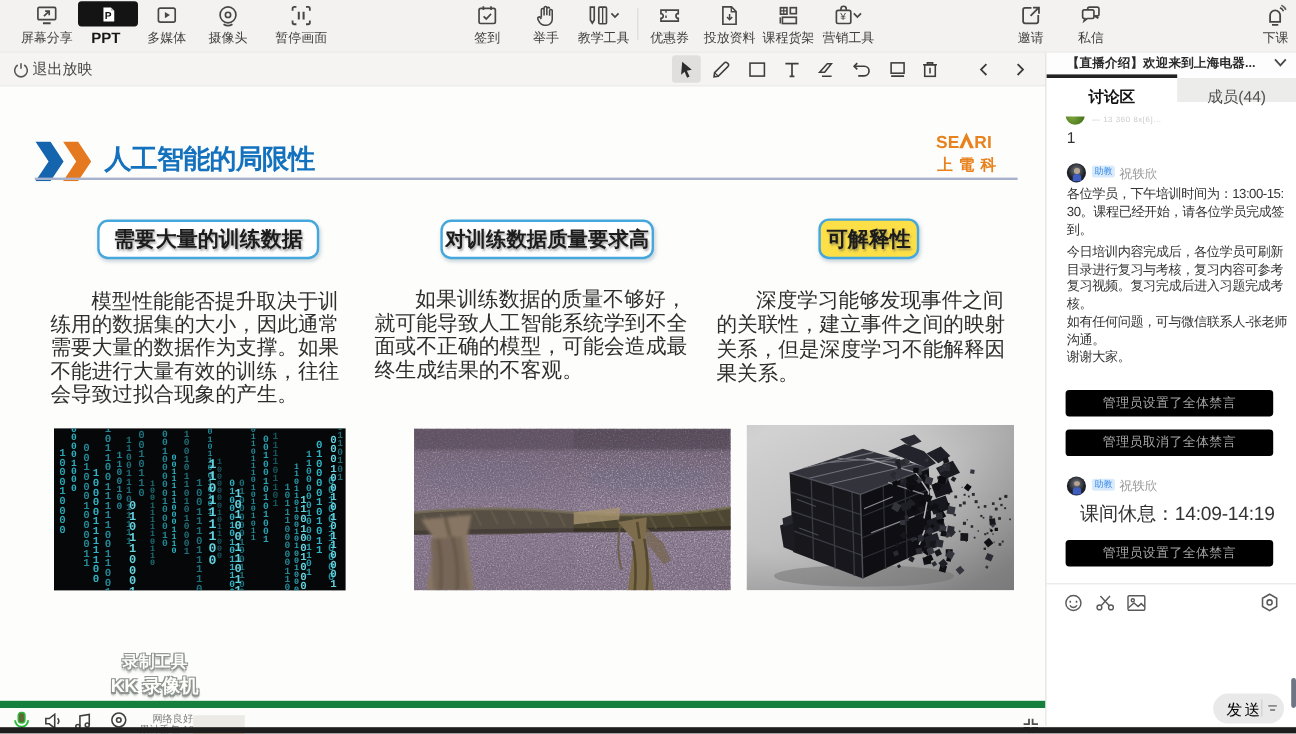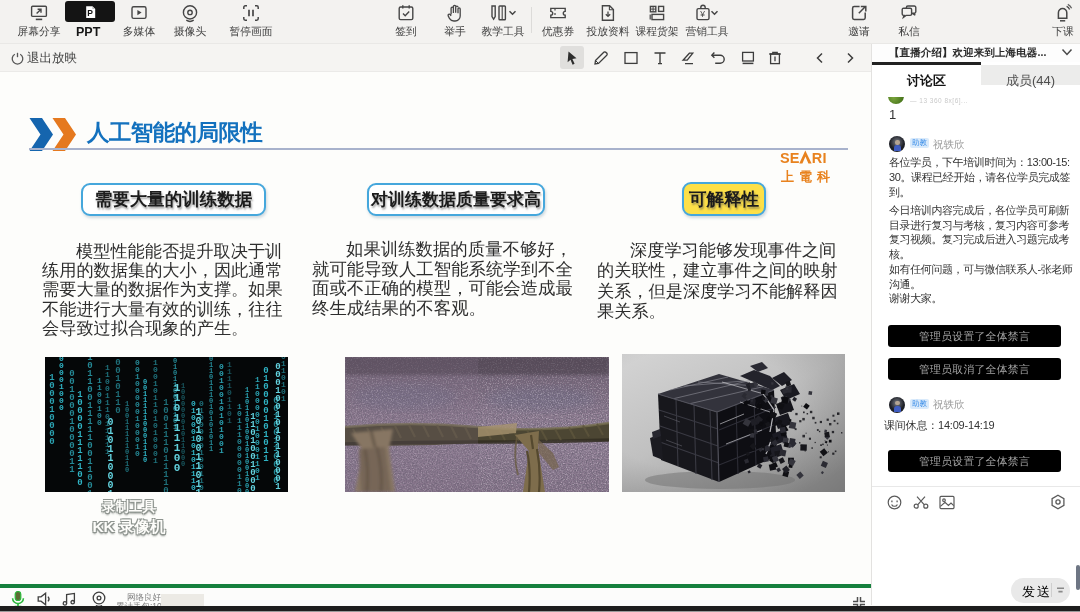--- a/index.html
+++ b/index.html
@@ -22,37 +22,37 @@
   #slide { left:0; top:72px; width:871px; height:512px; background:#fdfdfb; }
 
 
   #img1 i { position:absolute; font-style:normal; writing-mode:vertical-rl; text-orientation:upright; color:#2fb3c4; font-family:"Liberation Mono",monospace; font-weight:bold; letter-spacing:-2px; line-height:1; }
   
   #rpanel { left:872px; top:44px; width:208px; height:561px; background:#fff; }
   #vline { left:871px; top:44px; width:1px; height:561px; background:#e3e2e0; }
 
   .sysbtn { width:173px; height:22px; background:#000000; border-radius:3px; text-align:center; line-height:22px; font-size:10.8px; color:#a4a4a4; letter-spacing:0.3px; }
   
-  #bottombar { left:0; top:584px; width:871px; height:21px; background:#fcfcfb; border-top:4px solid #15803d; }
+  #bottombar { left:0; top:584px; width:871px; height:21px; background:#fcfcfb; border-top:6px solid #15803d; }
   #blackbar { left:0; top:606px; width:1080px; height:5px; background:#1d1d1d; }
   #graybar { left:0; top:611px; width:1080px; height:1px; background:#9a9a9a; }
 </style>
 </head>
 <body>
 <div id="app">
   <div class="abs" id="slide">
 
     <svg class="abs" style="left:29px;top:46px;" width="48" height="33" viewBox="0 0 48 33">
       <path d="M0.5 0 L13 0 L24 16.5 L13 33 L0.5 33 L11.5 16.5 Z" fill="#1565ae"></path>
       <path d="M23.5 0 L36 0 L47 16.5 L36 33 L23.5 33 L34.5 16.5 Z" fill="#e5791f"></path>
     </svg>
     <div class="abs" style="left:87px;top:45px;font-size:22.5px;font-weight:bold;color:#1371be;letter-spacing:-0.6px;">人工智能的局限性</div>
     <div class="abs" style="left:29px;top:76px;width:819px;height:2px;background:#a8b2cc;"></div>
 
-    <div class="abs" style="left:778px;top:38px;width:60px;text-align:center;color:#e8821e;margin-top:40px;">
+    <div class="abs" style="left:778px;top:38px;width:60px;text-align:center;color:#e8821e;">
       <svg width="56" height="16" viewBox="0 0 56 16">
         <text x="0" y="13" font-family="Liberation Sans" font-size="14.5" font-weight="bold" fill="#e8821e" letter-spacing="0.2">SE</text>
         <path d="M25.3 0.5 L31.6 13.5 h-3.2 L25.4 6.6 L22.4 13.5 h-3.1 Z" fill="#e8821e"></path>
         <text x="31.8" y="13" font-family="Liberation Sans" font-size="14.5" font-weight="bold" fill="#e8821e" letter-spacing="0.2">RI</text>
       </svg>
       <div style="font-size:13px;font-weight:bold;margin-top:-2px;letter-spacing:5px;white-space:nowrap;">上電科</div>
     </div>
 
     <div class="abs" style="left:81px;top:111px;width:185px;height:33px;border:2px solid #45a7dc;border-radius:9px;background:#fff;box-shadow:1px 2px 3px rgba(120,150,170,0.35);text-align:center;line-height:29px;white-space:nowrap;font-size:17.5px;font-weight:bold;color:#1c1c1c;text-shadow:1px 2px 2px rgba(90,90,90,0.55);">需要大量的训练数据</div>
     <div class="abs" style="left:367px;top:111px;width:178px;height:33px;border:2px solid #45a7dc;border-radius:9px;background:#fff;box-shadow:1px 2px 3px rgba(120,150,170,0.35);text-align:center;line-height:29px;white-space:nowrap;font-size:17px;font-weight:bold;color:#1c1c1c;text-shadow:1px 2px 2px rgba(90,90,90,0.55);">对训练数据质量要求高</div>
@@ -324,21 +324,21 @@
           <rect x="198.2" y="90.3" width="1.7" height="1.7" fill="#15151a" opacity="0.85"></rect>
           <rect x="207.0" y="69.0" width="2.4" height="2.4" fill="#15151a" opacity="0.85"></rect>
           <rect x="177.0" y="88.1" width="1.4" height="1.4" fill="#15151a" opacity="0.85"></rect>
           <rect x="214.8" y="68.7" width="1.6" height="1.6" fill="#15151a" opacity="0.85"></rect>
           <rect x="197.7" y="102.3" width="2.0" height="2.0" fill="#15151a" opacity="0.85"></rect>
           <rect x="180.4" y="80.8" width="2.6" height="2.6" fill="#15151a" opacity="0.85"></rect>
           <rect x="190.2" y="62.8" width="2.5" height="2.5" fill="#15151a" opacity="0.85"></rect>
 </svg></div>
 
     <div class="abs" style="left:69px;top:426px;width:120px;text-align:center;font-weight:bold;color:#fdfdfa;text-shadow:-1px -1px 0 #8e948f, 1px -1px 0 #8e948f, -1px 1px 0 #8e948f, 1px 1px 0 #8e948f, 0 2px 2px #7f857f;">
-      <div style="font-size:13.5px;">录制工具</div>
+      <div style="font-size:13.5px;margin-top:45px;">录制工具</div>
       <div style="font-size:15.5px;margin-top:1px;">KK 录像机</div>
     </div>
   </div>
   <div class="abs" id="topbar">
 
     <div class="tbtn" style="left:9px;top:3px;width:60px;">
       <svg class="ic" width="20" height="20" viewBox="0 0 20 20" fill="none" stroke="#464646" stroke-width="1.4">
         <rect x="2.6" y="3.2" width="14.8" height="10.2" rx="1"></rect>
         <path d="M7.6 10.4 L11.8 6.4 M8.6 6.3 h3.4 v3.4"></path>
         <path d="M6.8 16.4 h6.4" stroke-width="1.6"></path>
@@ -553,21 +553,21 @@
 
       <div class="abs sysbtn" style="left:16px;top:228px;">管理员设置了全体禁言</div>
       <div class="abs sysbtn" style="left:16px;top:261px;">管理员取消了全体禁言</div>
 
       <div class="abs" style="left:17px;top:299.5px;width:16px;height:16px;border-radius:50%;background:radial-gradient(circle at 50% 38%,#6a6d76 10%,#1e2027 55%);overflow:hidden;">
         <div style="position:absolute;left:4.5px;top:9px;width:7px;height:6px;border-radius:3px 3px 0 0;background:#3f5cc0;"></div>
         <div style="position:absolute;left:6px;top:4px;width:4.5px;height:4.5px;border-radius:50%;background:#b5a593;"></div>
       </div>
       <div class="abs" style="left:38px;top:301.5px;height:10px;background:#d9eafb;border-radius:2px;font-size:7.5px;color:#3a8de8;line-height:10px;padding:0 2px;">助教</div>
       <div class="abs" style="left:61px;top:301px;font-size:10.5px;color:#9a9a9a;">祝轶欣</div>
-      <div class="abs" style="left:12px;top:321px;font-size:11px;letter-spacing:-0.2px;color:#333;">课间休息：14:09-14:19</div>
+      <div class="abs" style="left:28px;top:321px;font-size:16px;letter-spacing:-0.2px;color:#333;">课间休息：14:09-14:19</div>
       <div class="abs sysbtn" style="left:16px;top:352.5px;">管理员设置了全体禁言</div>
     </div>
 
     <div class="abs" style="left:0;top:442px;width:208px;height:119px;background:#fff;border-top:1px solid #e8e8e8;">
       <svg class="abs" style="left:15px;top:8px;" width="15" height="15" viewBox="0 0 15 15" fill="none" stroke="#5a5a5a" stroke-width="1.2">
         <circle cx="7.5" cy="7.5" r="6.3"></circle>
         <path d="M4.9 5.6 v1.6 M10.1 5.6 v1.6" stroke-width="1.3"></path>
         <path d="M4.6 9.4 a3.2 3.2 0 0 0 5.8 0"></path>
       </svg>
       <svg class="abs" style="left:41px;top:8px;" width="16" height="15" viewBox="0 0 16 15" fill="none" stroke="#5a5a5a" stroke-width="1.2">

